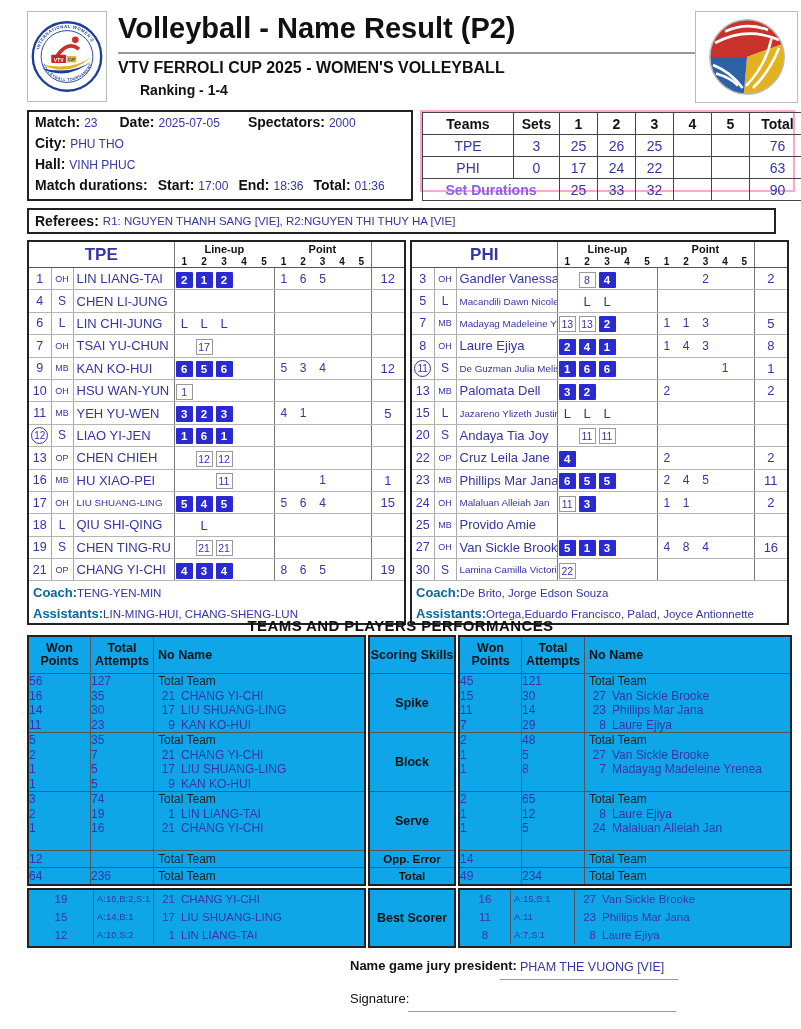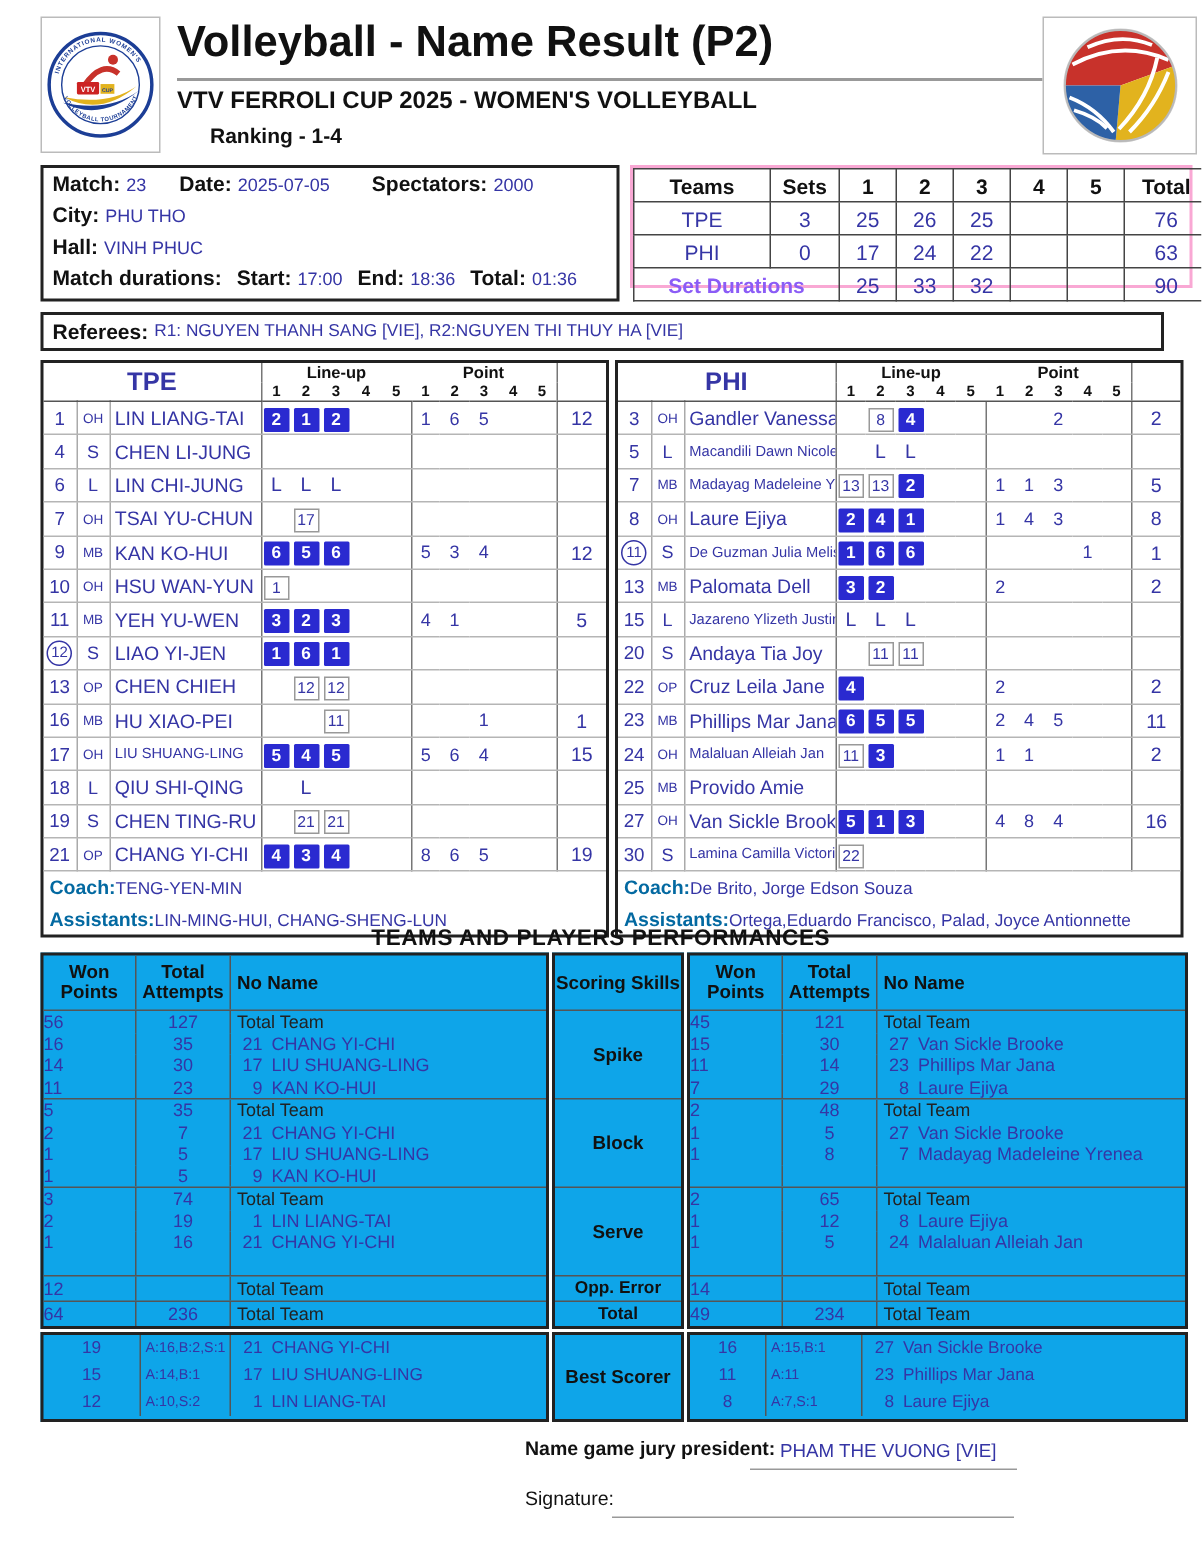--- a/index.html
+++ b/index.html
@@ -80,21 +80,21 @@
   .perf-l{left:27px;width:335px;} .perf-r{left:458px;width:330px;}
   .skills{left:368px;top:635px;width:84px;}
   .phead{height:36px;border-bottom:1px solid #555;display:flex;font-weight:bold;font-size:12.5px;}
   .phead>div{display:flex;align-items:center;justify-content:center;text-align:center;line-height:13px;}
   .pc1h{width:61px;border-right:1px solid #555;}
   .pc2h{width:62px;border-right:1px solid #555;}
   .pc3h{flex:1;justify-content:flex-start !important;padding-left:4px;}
   .psec{height:58px;border-bottom:1px solid #555;overflow:hidden;}
   .prow{display:flex;height:14.5px;line-height:14.5px;font-size:12px;}
   .pc1{width:61px;text-align:left;border-right:1px solid #555;color:#3535a5;}
-  .pc2{width:62px;text-align:center;border-right:1px solid #555;color:#3535a5;}
+  .pc2{width:62px;border-right:1px solid #555;color:#3535a5;}
   .pc3{flex:1;padding-left:4px;white-space:nowrap;overflow:hidden;}
   .pone{height:16px;border-bottom:1px solid #555;}
   .pone .prow{height:16px;line-height:16px;}
   .pone.last{border-bottom:none;}
   .tt{color:#222;}
   .pn{display:inline-block;width:17px;text-align:right;color:#3535a5;}
   .pnm{color:#3535a5;margin-left:6px;}
   .skhead{height:36px;border-bottom:1px solid #555;display:flex;align-items:center;justify-content:center;
           text-align:center;font-weight:bold;font-size:12.5px;line-height:13px;}
   .skcell{display:flex;align-items:center;justify-content:center;font-weight:bold;font-size:12.5px;border-bottom:1px solid #555;}

